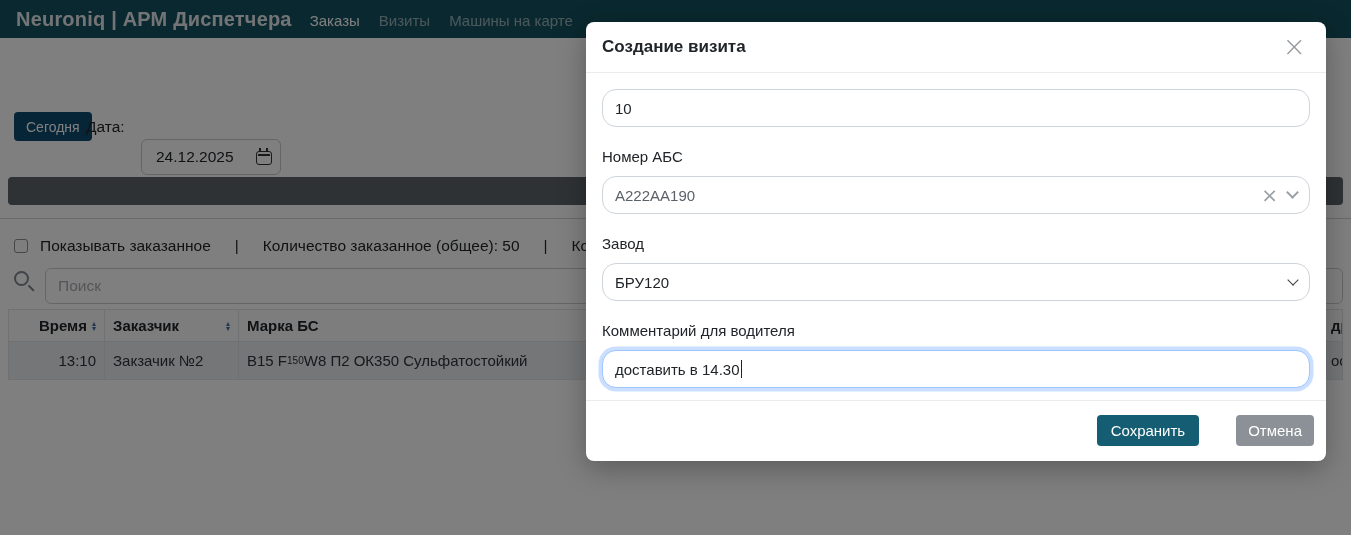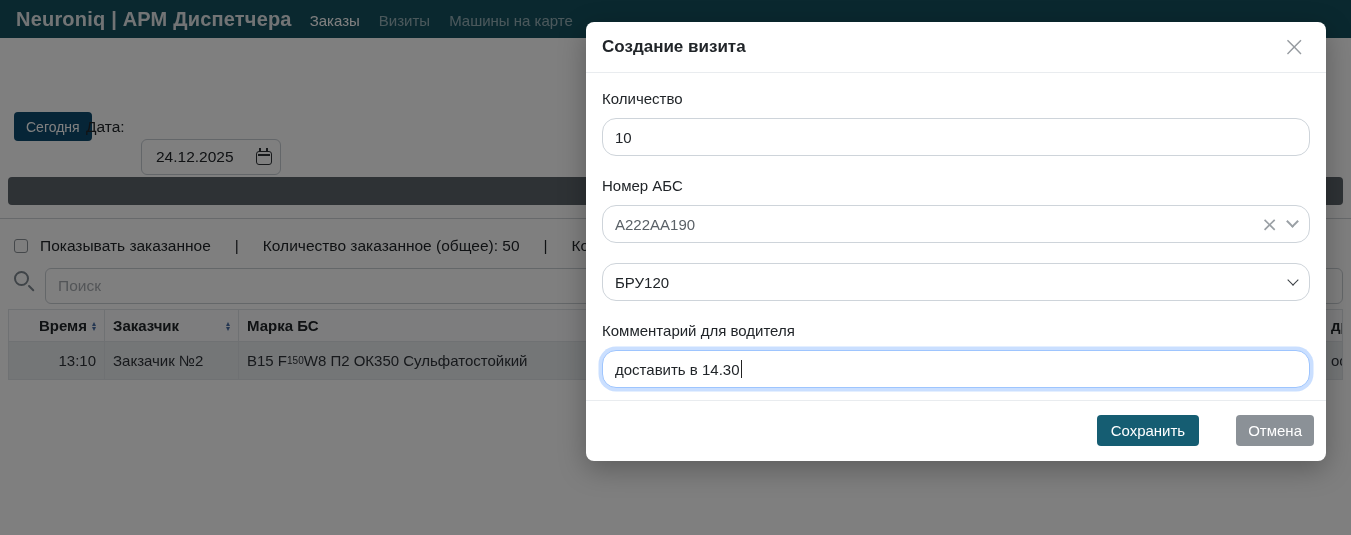--- a/index.html
+++ b/index.html
@@ -185,38 +185,38 @@
   <div class="backdrop"></div>
 
   <div class="modal">
     <div class="modal-header">
       <div class="modal-title">Создание визита</div>
       <button class="modal-close">×</button>
     </div>
     <div class="modal-body">
 
       <div class="form-group">
-        <label class="form-label">Количество</label>
         <div class="control">
           <span class="value">10</span>
         </div>
       </div>
 
       <div class="form-group">
         <label class="form-label">Номер АБС</label>
         <div class="control combo">
           <span class="value">А222АА190</span>
           <span class="combo-icons">
             <span class="clear-x">×</span>
             <span class="chev-bold"></span>
           </span>
         </div>
       </div>
 
       <div class="form-group">
+        <label class="form-label">Завод</label>
         <div class="control select-box">
           <span class="value">БРУ120</span>
           <span class="chev-thin"></span>
         </div>
       </div>
 
       <div class="form-group">
         <label class="form-label">Комментарий для водителя</label>
         <div class="control focused">
           <span class="value">доставить в 14.30</span>

